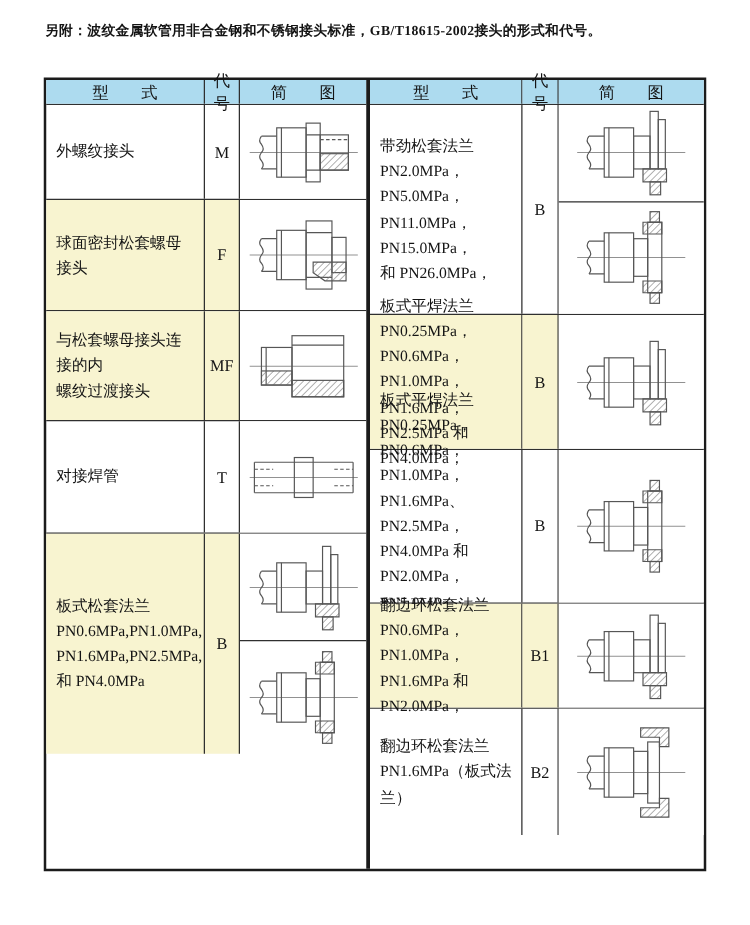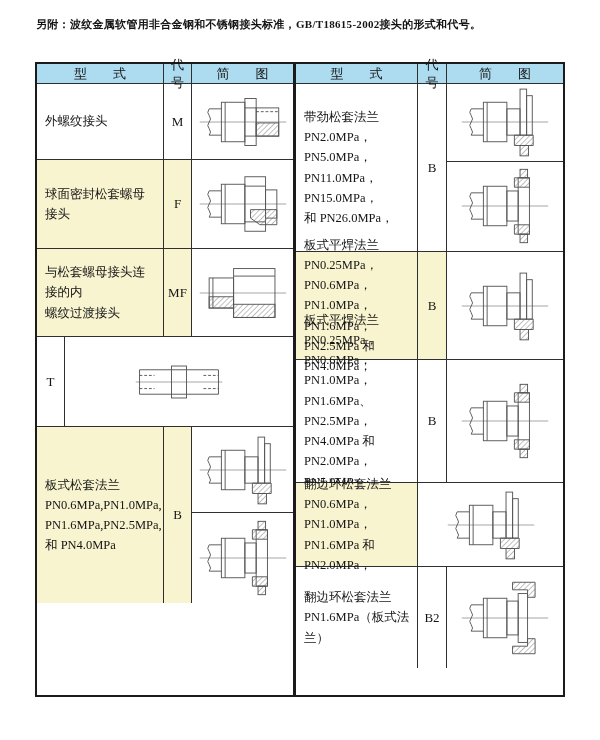--- a/index.html
+++ b/index.html
@@ -125,20 +125,21 @@
             <line x1="18" y1="24" x2="18" y2="56"></line>
             <rect fill="none" x="40" y="14" width="44" height="52"></rect>
             <line x1="40" y1="22" x2="84" y2="22"></line>
             <rect fill="url(#hatch)" x="14" y="44" width="26" height="12"></rect>
             <rect fill="url(#hatch)" x="40" y="52" width="44" height="14"></rect>
           </svg>
         </div>
     </div>
 
     <div class="row" style="height:90px">
+      <div class="cell c-type">对接焊管</div>
       <div class="cell c-code">T</div>
       <div class="cell c-diag">
           <svg class="diag" width="94" height="76" viewBox="0 0 100 80" xmlns="http://www.w3.org/2000/svg">
             <line class="cl" x1="4" y1="40" x2="96" y2="40"></line>
             <line x1="8" y1="27" x2="92" y2="27"></line>
             <line x1="8" y1="53" x2="92" y2="53"></line>
             <line x1="8" y1="27" x2="8" y2="53"></line>
             <line x1="92" y1="27" x2="92" y2="53"></line>
             <rect fill="none" x="42" y="23" width="16" height="34"></rect>
             <line stroke-dasharray="3,2" x1="8" y1="33" x2="24" y2="33"></line>
@@ -287,20 +288,21 @@
             <rect fill="url(#hatch)" x="66" y="1" width="8" height="9"></rect>
             <rect fill="url(#hatch)" x="66" y="70" width="8" height="9"></rect>
           </svg>
         </div>
     </div>
 
     <div class="row" style="height:84px">
       <div class="cell c-type yellow">翻边环松套法兰
 PN0.6MPa， PN1.0MPa，
 PN1.6MPa 和 PN2.0MPa，</div>
+      <div class="cell c-code yellow">B1</div>
       <div class="cell c-diag">
           <svg class="diag" width="94" height="76" viewBox="0 0 100 80" xmlns="http://www.w3.org/2000/svg">
             <line class="cl" x1="4" y1="40" x2="96" y2="40"></line>
             <path fill="none" d="M14,26 q-3,4 0,7 q3,4 0,7 q-3,4 0,7 q3,4 0,7"></path>
             <line x1="14" y1="26" x2="27" y2="26"></line>
             <line x1="14" y1="54" x2="27" y2="54"></line>
             <rect fill="none" x="27" y="19" width="25" height="42"></rect>
             <line x1="31" y1="19" x2="31" y2="61"></line>
             <rect fill="none" x="52" y="26" width="14" height="28"></rect>
             <rect fill="none" x="66" y="5" width="7" height="49"></rect>

